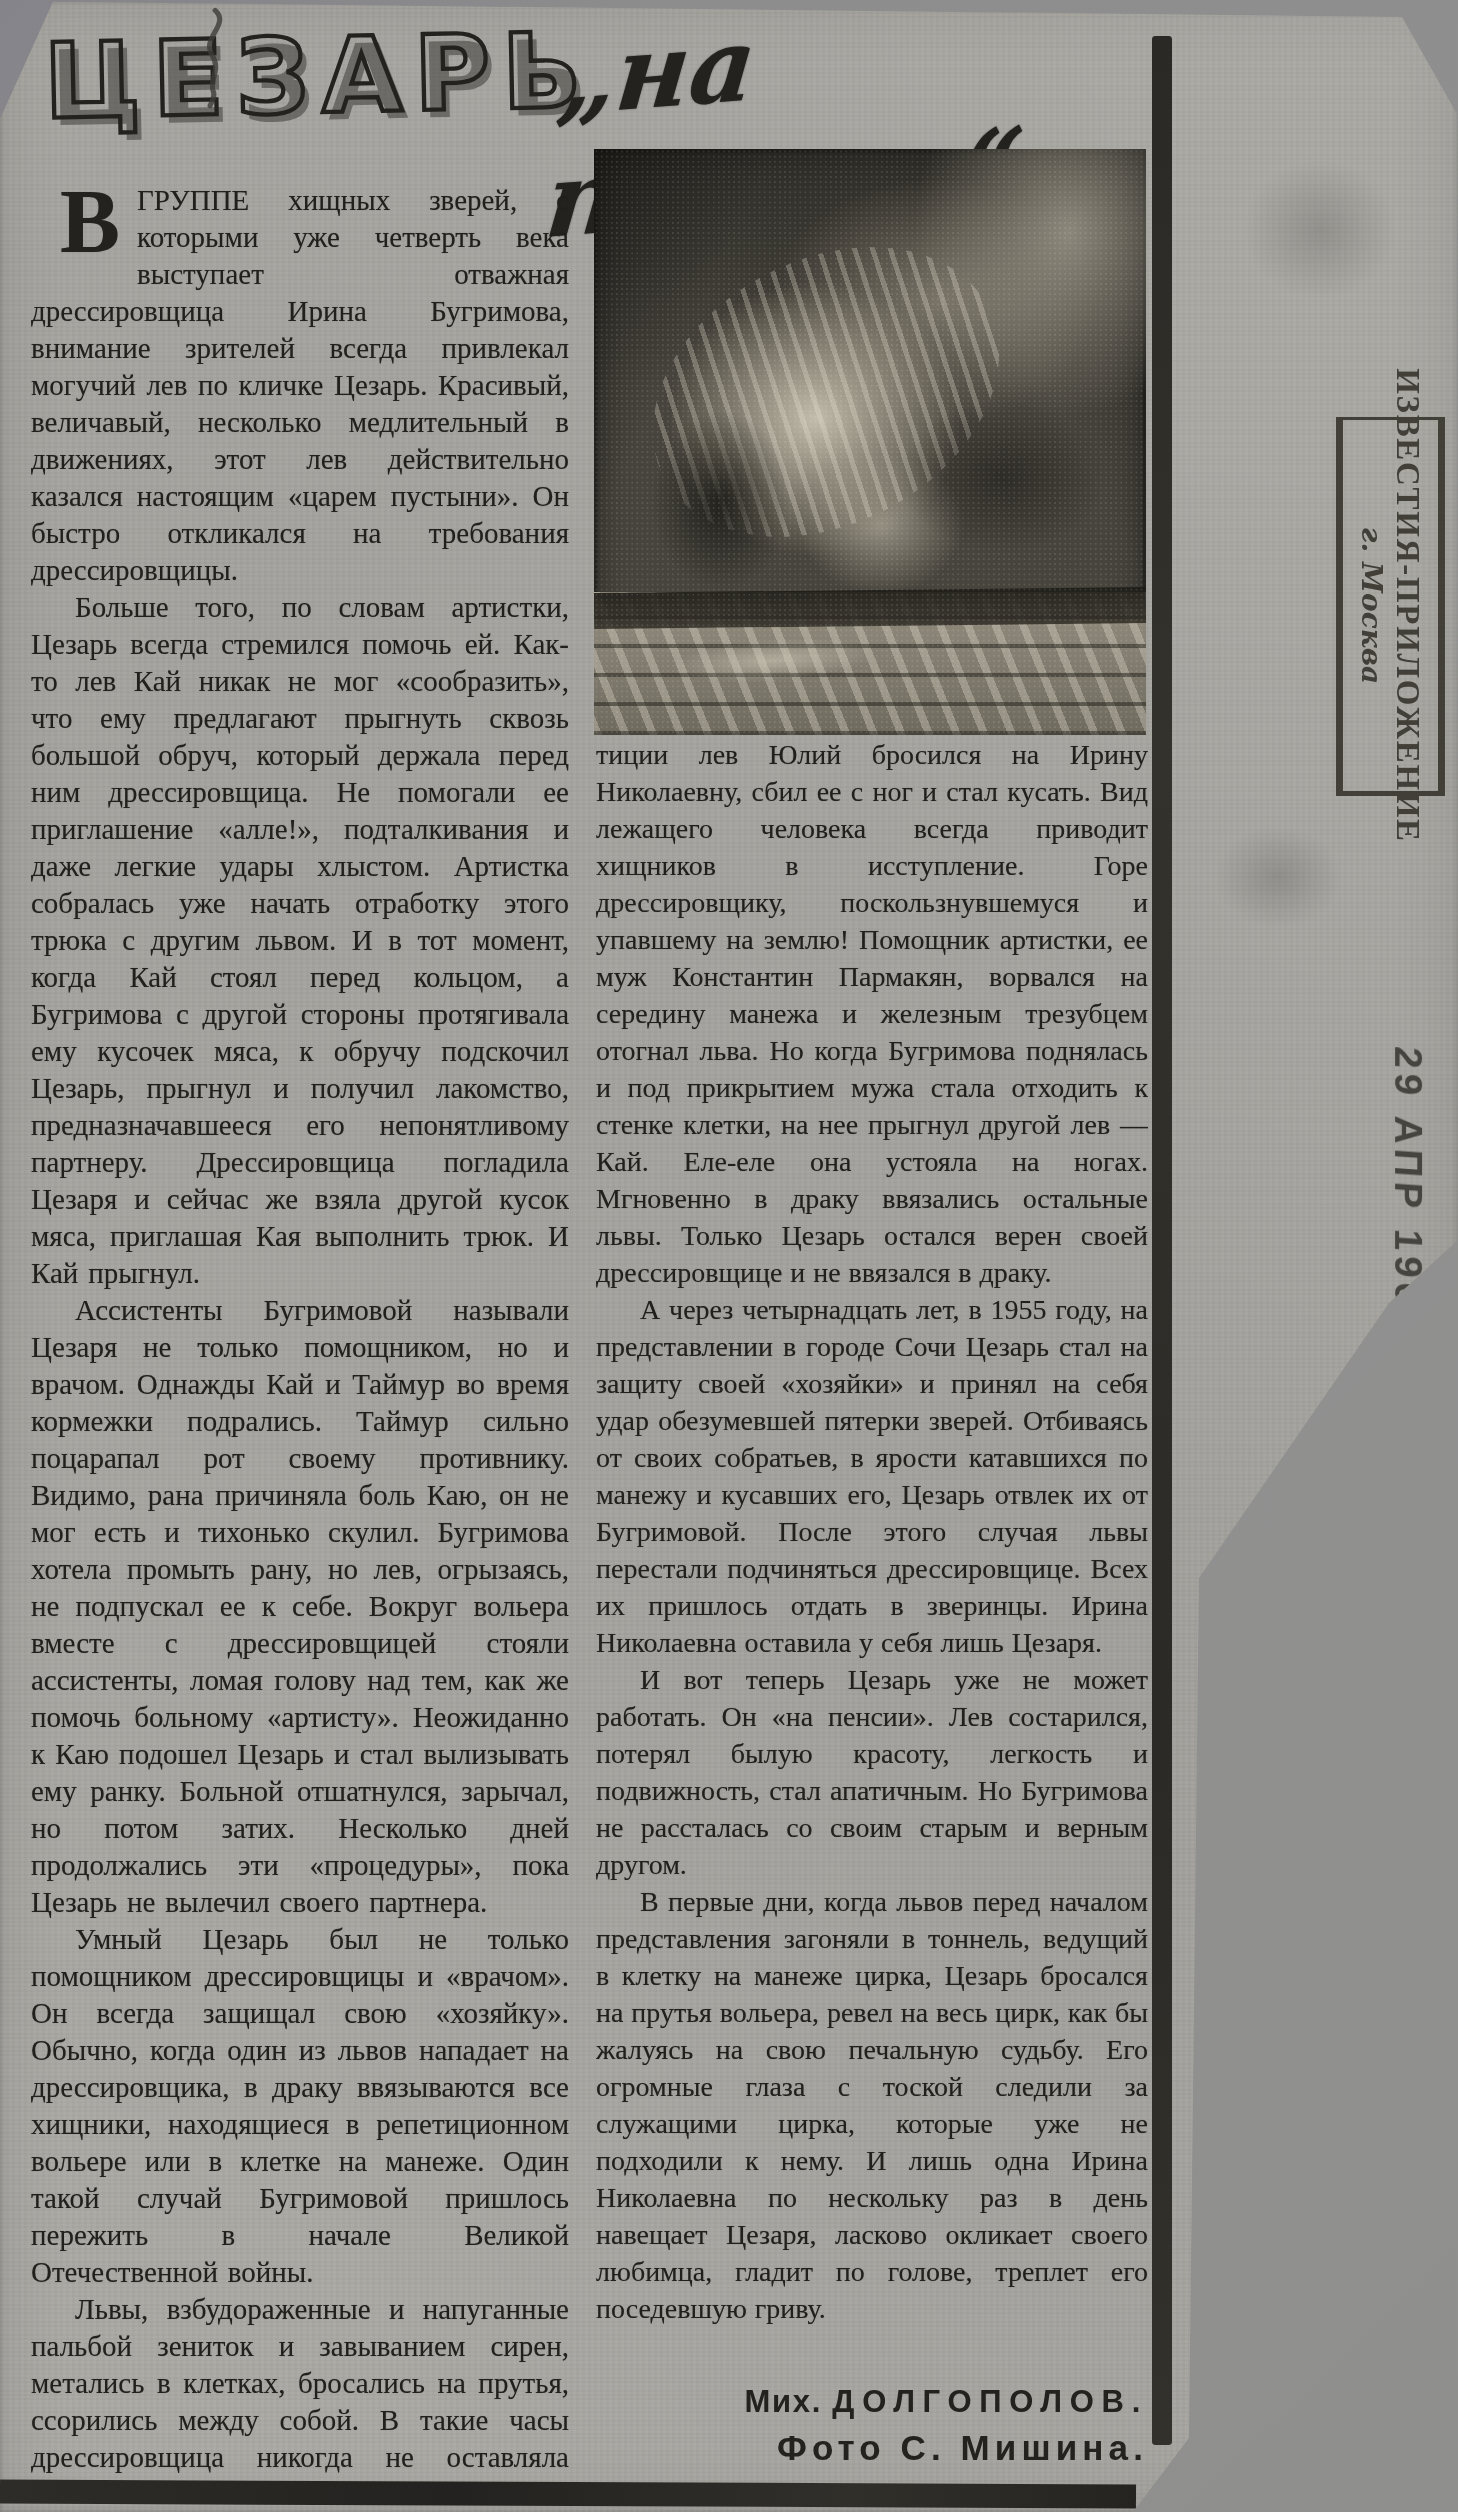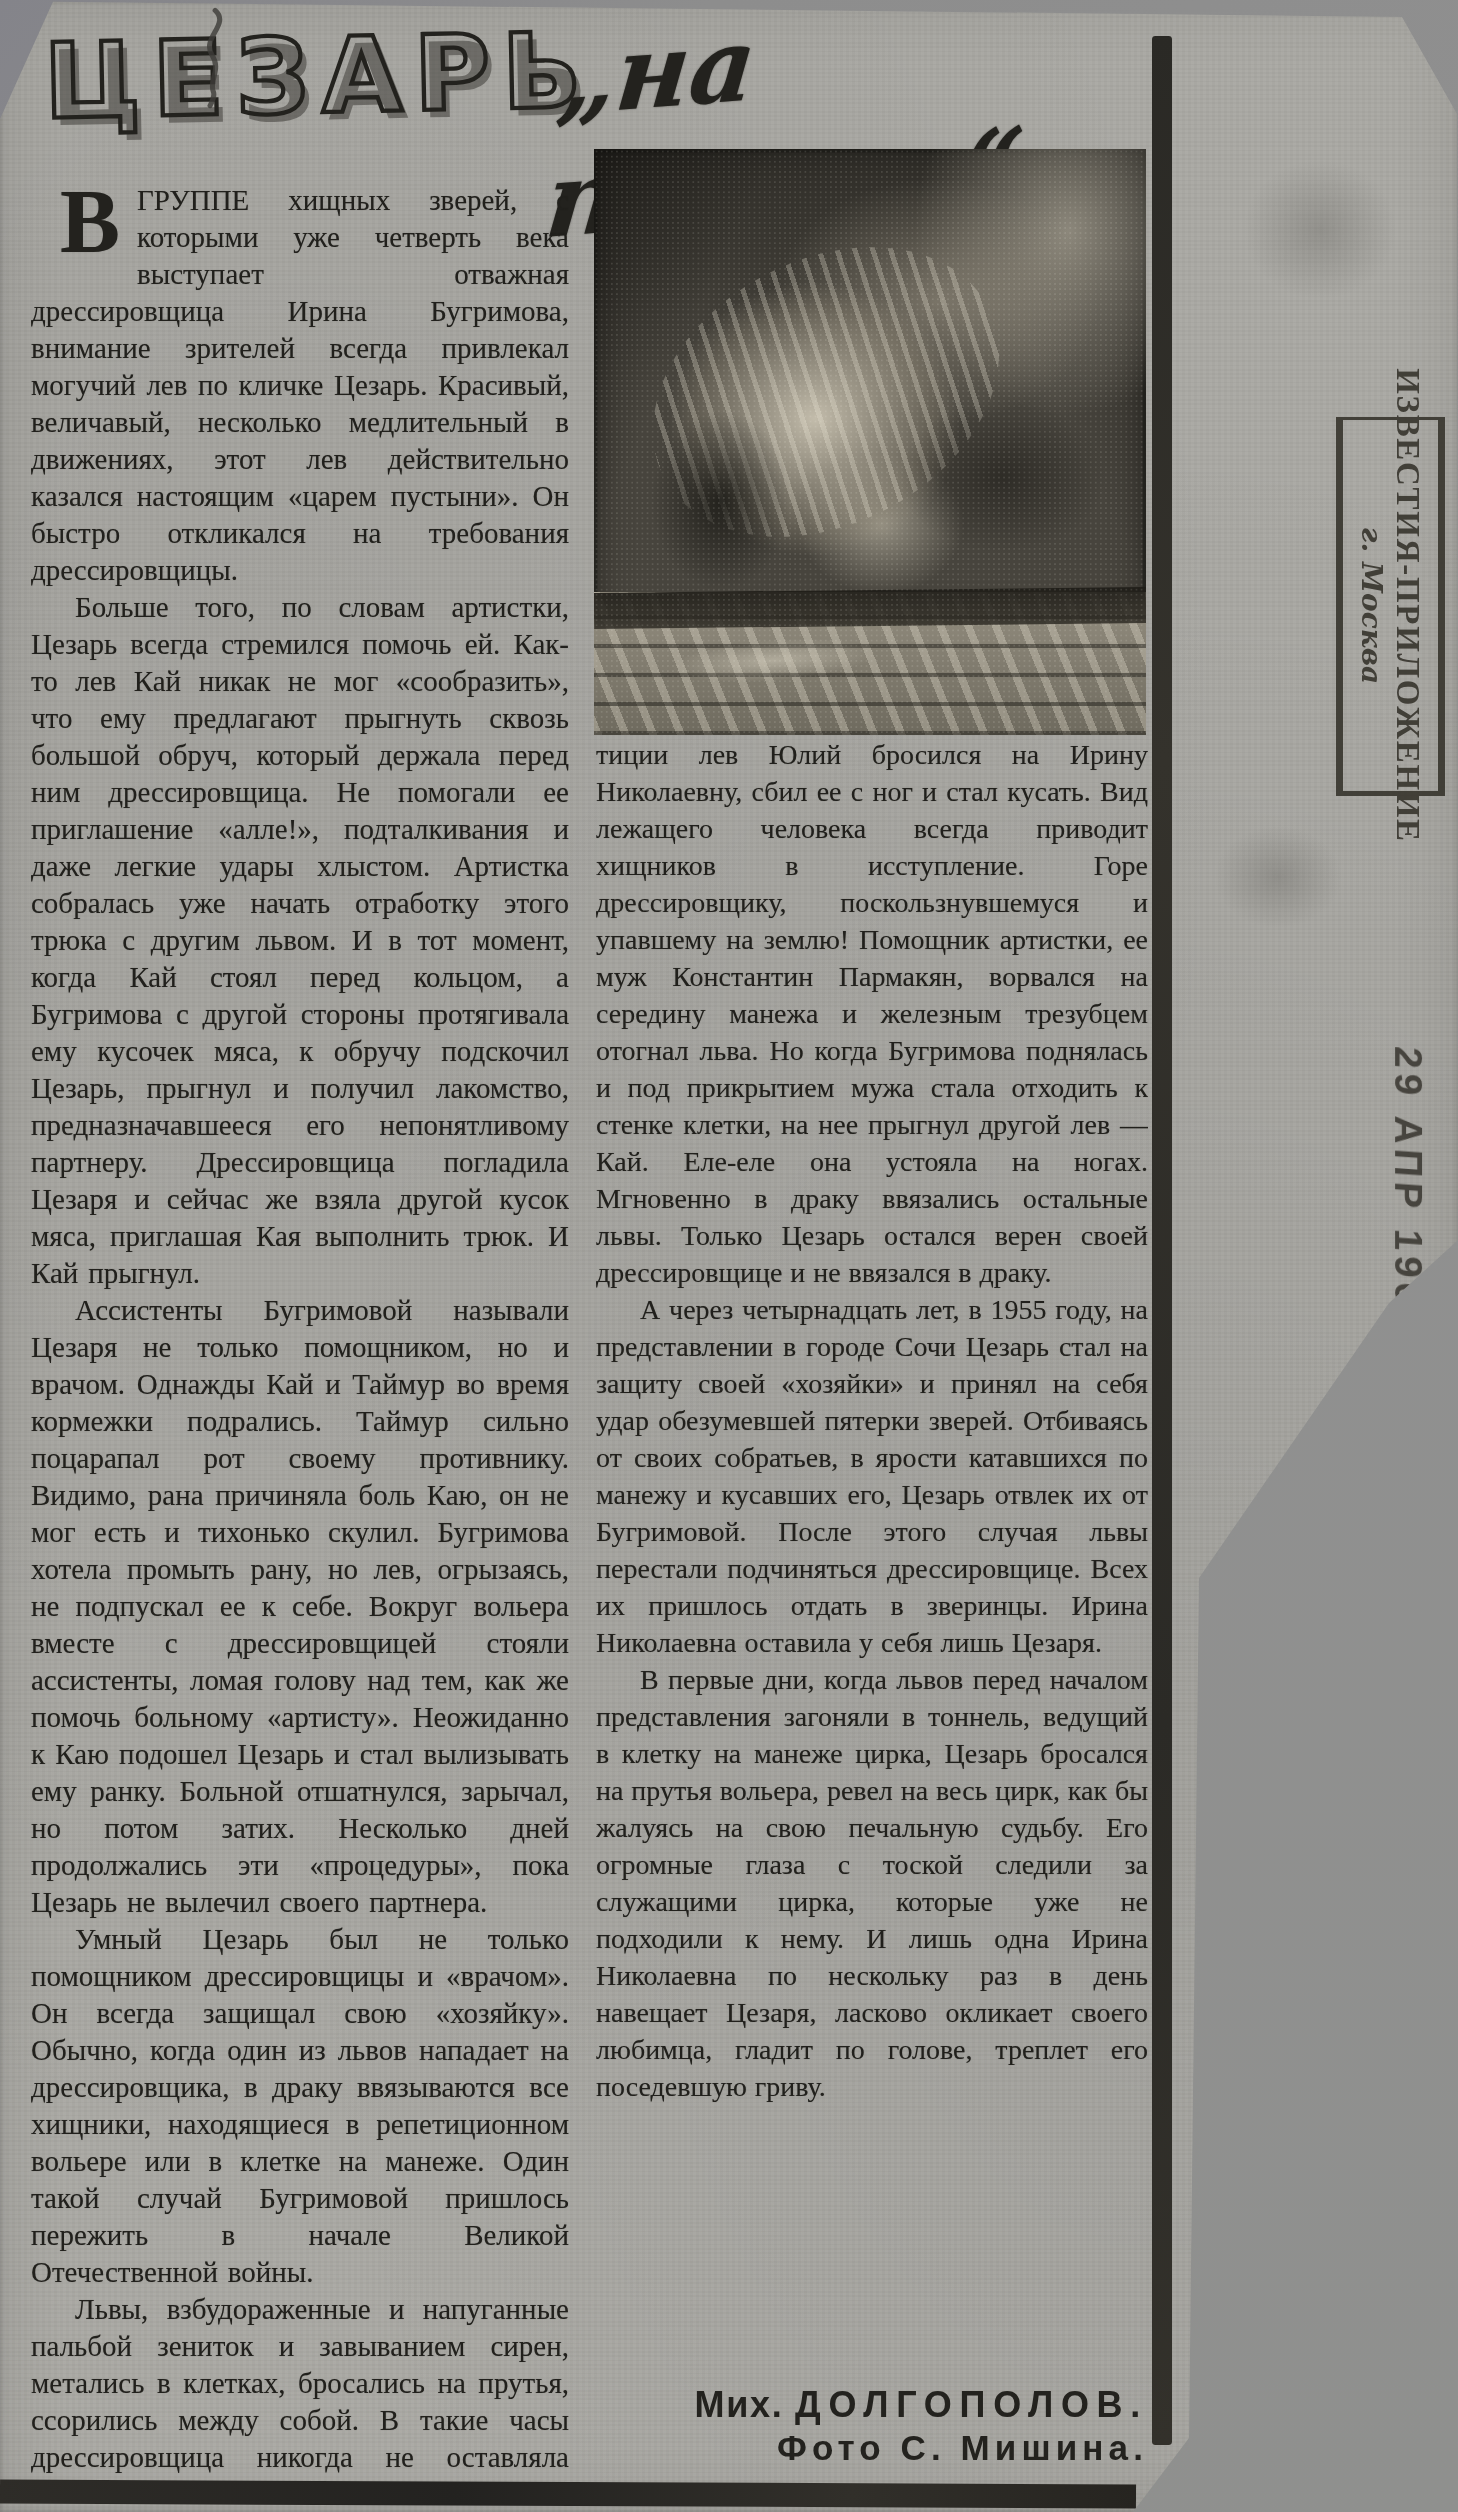--- a/index.html
+++ b/index.html
@@ -79,21 +79,21 @@
   .col p{margin:0;text-indent:44px;}
   .col p.first{text-indent:0;}
   .col-left{left:31px;top:182px;width:538px;height:2293px;font-size:29px;line-height:37px;word-spacing:2.6px;}
   .col-right{left:596px;top:736px;width:552px;height:1653px;font-size:28px;line-height:37px;word-spacing:0.9px;}
   .dropcap{
     float:left;font-size:90px;line-height:73px;font-weight:700;
     margin:3.4px 17px 0 29px;color:#23221e;
   }
   .byline{position:absolute;left:596px;width:552px;text-align:right;color:#23221e;
           font-family:"Liberation Sans",sans-serif;font-weight:700;}
-  .byline-author{top:2384px;font-size:36px;letter-spacing:1.7px;}
+  .byline-author{top:2384px;font-size:31px;letter-spacing:1.7px;}
   .byline-author .caps{letter-spacing:7.7px;}
   .byline-photo{top:2428px;font-size:35px;letter-spacing:5.1px;padding-right:15.3px;}
   
   .v-rule{position:absolute;left:1152px;top:36px;width:19.6px;height:2409px;
     background:linear-gradient(180deg,#2a2925,#34322c 30%,#2b2a26 70%,#33312b);
     border-radius:3.4px;}
   .bottom-bar{position:absolute;left:0;top:2482px;width:1136px;height:24px;
     background:linear-gradient(90deg,#2e2c28,#232220 40%,#312f2a 75%,#262420);
     transform:rotate(.25deg);}
   
@@ -144,20 +144,21 @@
     <p class="first"><span class="dropcap">В</span><span>ГРУППЕ хищных зверей, с которыми уже четверть века выступает отважная дрессировщица Ирина Бугримова, внимание зрителей всегда привлекал могучий лев по кличке Цезарь. Красивый, величавый, несколько медлительный в движениях, этот лев действительно казался настоящим «царем пустыни». Он быстро откликался на требования дрессировщицы.</span></p>
     <p>Больше того, по словам артистки, Цезарь всегда стремился помочь ей. Как-то лев Кай никак не мог «сообразить», что ему предлагают прыгнуть сквозь большой обруч, который держала перед ним дрессировщица. Не помогали ее приглашение «алле!», подталкивания и даже легкие удары хлыстом. Артистка собралась уже начать отработку этого трюка с другим львом. И в тот момент, когда Кай стоял перед кольцом, а Бугримова с другой стороны протягивала ему кусочек мяса, к обручу подскочил Цезарь, прыгнул и получил лакомство, предназначавшееся его непонятливому партнеру. Дрессировщица погладила Цезаря и сейчас же взяла другой кусок мяса, приглашая Кая выполнить трюк. И Кай прыгнул.</p>
     <p>Ассистенты Бугримовой называли Цезаря не только помощником, но и врачом. Однажды Кай и Таймур во время кормежки подрались. Таймур сильно поцарапал рот своему противнику. Видимо, рана причиняла боль Каю, он не мог есть и тихонько скулил. Бугримова хотела промыть рану, но лев, огрызаясь, не подпускал ее к себе. Вокруг вольера вместе с дрессировщицей стояли ассистенты, ломая голову над тем, как же помочь больному «артисту». Неожиданно к Каю подошел Цезарь и стал вылизывать ему ранку. Больной отшатнулся, зарычал, но потом затих. Несколько дней продолжались эти «процедуры», пока Цезарь не вылечил своего партнера.</p>
     <p>Умный Цезарь был не только помощником дрессировщицы и «врачом». Он всегда защищал свою «хозяйку». Обычно, когда один из львов нападает на дрессировщика, в драку ввязываются все хищники, находящиеся в репетиционном вольере или в клетке на манеже. Один такой случай Бугримовой пришлось пережить в начале Великой Отечественной войны.</p>
     <p>Львы, взбудораженные и напуганные пальбой зениток и завыванием сирен, метались в клетках, бросались на прутья, ссорились между собой. В такие часы дрессировщица никогда не оставляла своих питомцев, успокаивала и утихомиривала их. Но как-то утром, после бессонной ночи, во время репе-</p>
   </div>
 
   <div class="col col-right">
     <p class="first">тиции лев Юлий бросился на Ирину Николаевну, сбил ее с ног и стал кусать. Вид лежащего человека всегда приводит хищников в исступление. Горе дрессировщику, поскользнувшемуся и упавшему на землю! Помощник артистки, ее муж Константин Пармакян, ворвался на середину манежа и железным трезубцем отогнал льва. Но когда Бугримова поднялась и под прикрытием мужа стала отходить к стенке клетки, на нее прыгнул другой лев — Кай. Еле-еле она устояла на ногах. Мгновенно в драку ввязались остальные львы. Только Цезарь остался верен своей дрессировщице и не ввязался в драку.</p>
     <p>А через четырнадцать лет, в 1955 году, на представлении в городе Сочи Цезарь стал на защиту своей «хозяйки» и принял на себя удар обезумевшей пятерки зверей. Отбиваясь от своих собратьев, в ярости катавшихся по манежу и кусавших его, Цезарь отвлек их от Бугримовой. После этого случая львы перестали подчиняться дрессировщице. Всех их пришлось отдать в зверинцы. Ирина Николаевна оставила у себя лишь Цезаря.</p>
+    <p>И вот теперь Цезарь уже не может работать. Он «на пенсии». Лев состарился, потерял былую красоту, легкость и подвижность, стал апатичным. Но Бугримова не рассталась со своим старым и верным другом.</p>
     <p>В первые дни, когда львов перед началом представления загоняли в тоннель, ведущий в клетку на манеже цирка, Цезарь бросался на прутья вольера, ревел на весь цирк, как бы жалуясь на свою печальную судьбу. Его огромные глаза с тоской следили за служащими цирка, которые уже не подходили к нему. И лишь одна Ирина Николаевна по нескольку раз в день навещает Цезаря, ласково окликает своего любимца, гладит по голове, треплет его поседевшую гриву.</p>
   </div>
 
   <div class="byline byline-author">
     <span>Мих.</span>
     <span class="caps">ДОЛГОПОЛОВ.</span>
   </div>
   <div class="byline byline-photo">Фото С. Мишина.</div>
 
   <div class="v-rule"></div>

